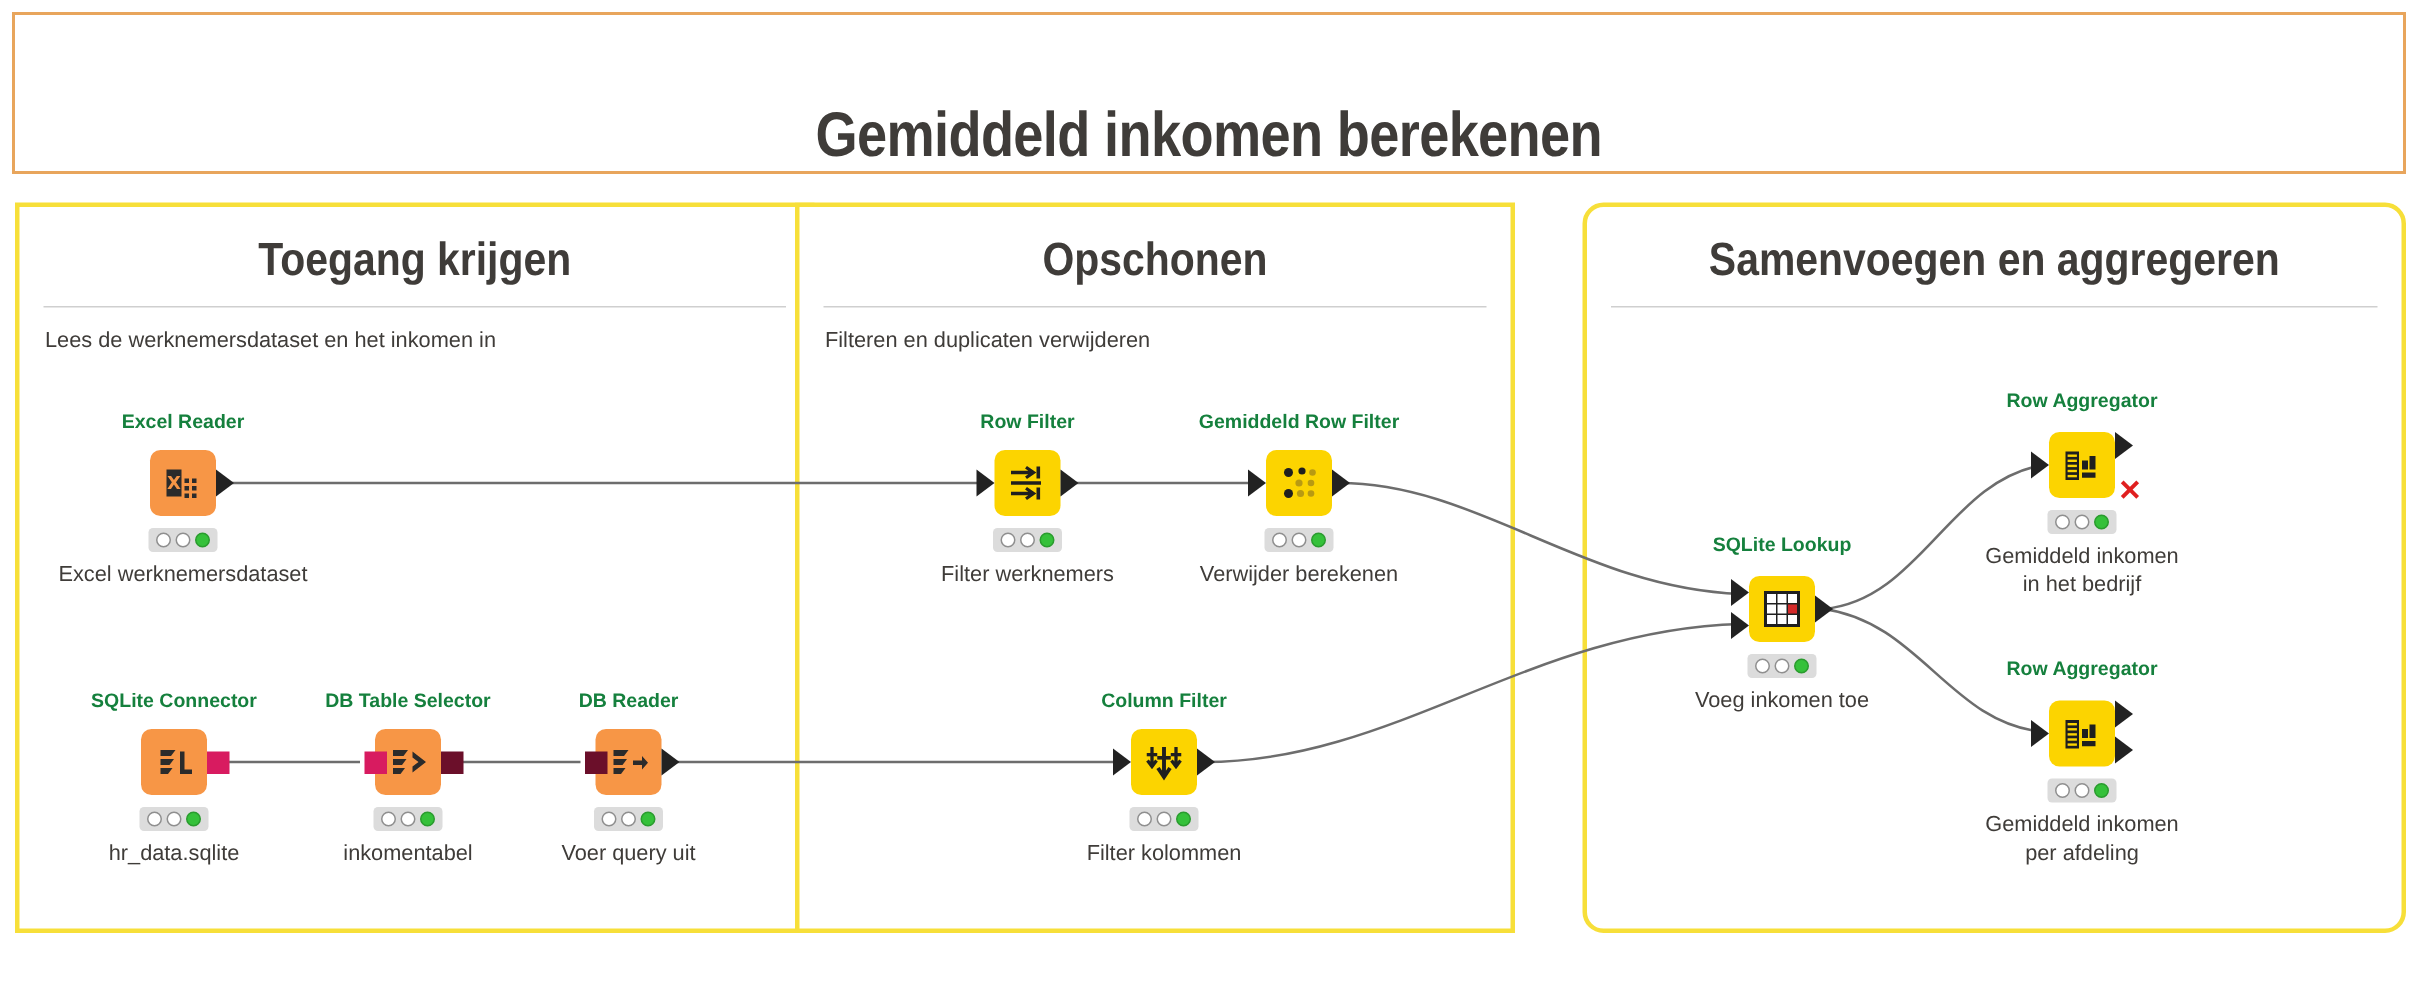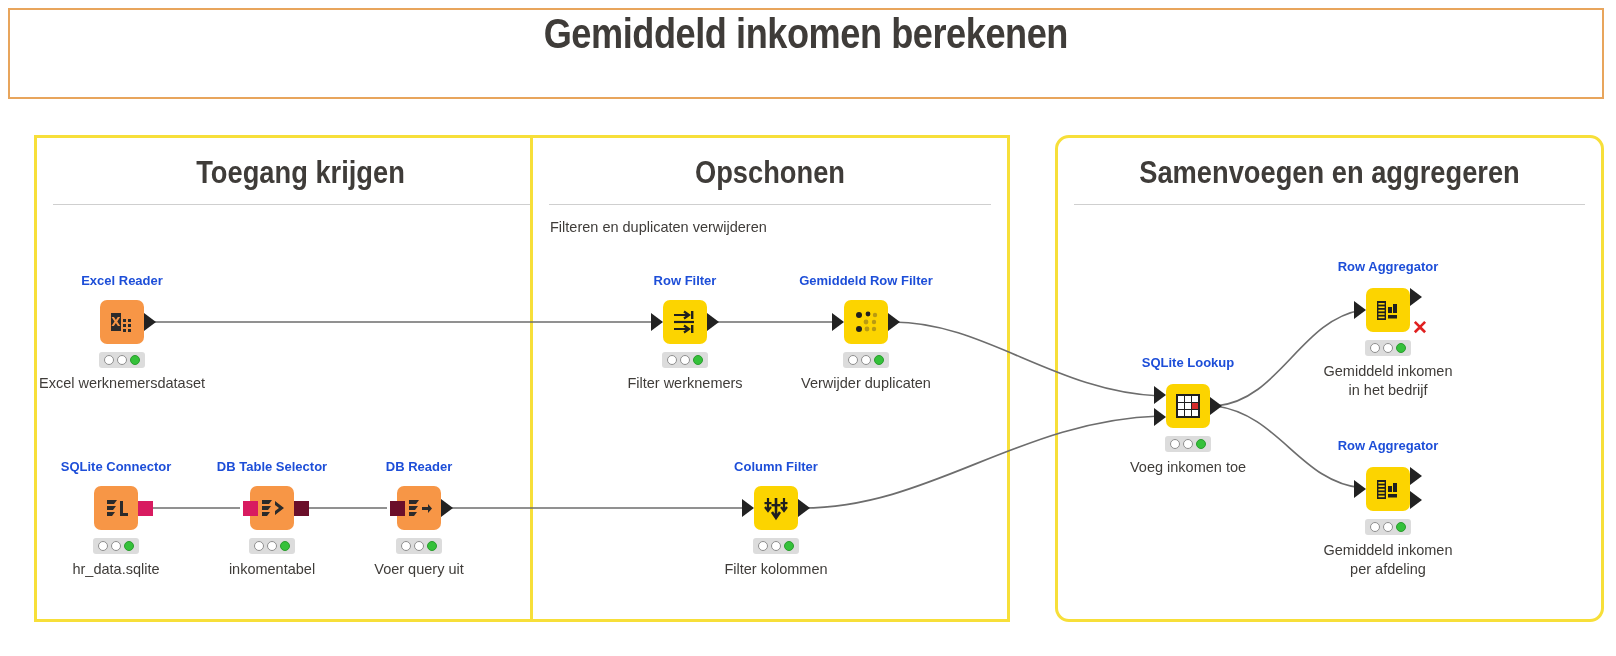--- a/index.html
+++ b/index.html
@@ -8,51 +8,51 @@
     background:#ffffff;
     font-family:"Liberation Sans", sans-serif;
     color:#3a3a38;
     overflow:hidden;
     position:relative;
   }
   .canvas{position:absolute;left:0;top:0;width:1616px;height:656px;}
 
   
   .title-box{
-    position:absolute;left:8px;top:8px;width:1596px;height:91px;
+    position:absolute;left:8px;top:8px;width:1596px;height:108px;
     border:2px solid #e8a55c;background:#ffffff;box-sizing:border-box;
-    display:flex;align-items:flex-start;justify-content:center;
+    display:flex;align-items:flex-end;justify-content:center;
   }
   .title-text{
     font-size:42px;font-weight:bold;color:#3f3c39;letter-spacing:-0.5px;
     transform:scaleX(0.86);transform-origin:center;white-space:nowrap;
   }
 
   
   .panel{
     position:absolute;top:135px;height:487px;
     border:3px solid #f7df39;background:#ffffff;box-sizing:border-box;
   }
-  #panel-1{left:10px;width:533px;margin-left:24px;}
+  #panel-1{left:10px;width:533px;}
   #panel-2{left:530px;width:480px;}
   #panel-3{left:1055px;width:549px;border-radius:14px;}
 
   .panel-head{position:absolute;left:0;top:0;width:100%;}
   .panel-title{
     text-align:center;font-size:31px;font-weight:bold;color:#3f3c39;
     margin-top:17px;transform:scaleX(0.88);white-space:nowrap;
   }
   .panel-rule{height:1px;background:#cfcfcf;margin:13px 16px 0 16px;}
   .panel-sub{font-size:14.5px;color:#3f3c39;margin:14px 0 0 17px;}
 
   
   .node{position:absolute;width:0;height:0;}
   .node-title{
     position:absolute;left:50%;transform:translateX(-50%);
-    bottom:34px;white-space:nowrap;font-size:13px;font-weight:bold;color:#1d4ed8;
+    bottom:34px;white-space:nowrap;font-size:13px;font-weight:bold;color:#15803d;
   }
   .node-box{
     position:absolute;left:-22px;top:-22px;width:44px;height:44px;
     border-radius:7px;display:flex;align-items:center;justify-content:center;
   }
   .node-box.orange{background:#f79646;}
   .node-box.yellow{background:#fcd400;}
 
   .status{
     position:absolute;left:50%;transform:translateX(-50%);top:30px;
@@ -96,20 +96,21 @@
 <div class="canvas">
 
   <div class="title-box">
     <div class="title-text">Gemiddeld inkomen berekenen</div>
   </div>
 
   <div class="panel" id="panel-1">
     <div class="panel-head">
       <div class="panel-title">Toegang krijgen</div>
       <div class="panel-rule"></div>
+      <div class="panel-sub">Lees de werknemersdataset en het inkomen in</div>
     </div>
   </div>
 
   <div class="panel" id="panel-2">
     <div class="panel-head">
       <div class="panel-title">Opschonen</div>
       <div class="panel-rule"></div>
       <div class="panel-sub">Filteren en duplicaten verwijderen</div>
     </div>
   </div>
@@ -250,21 +251,21 @@
         <circle cx="23" cy="22" r="2.2" fill="#b89a12"></circle>
       </svg>
     </div>
     <div class="port-tri in"></div>
     <div class="port-tri out"></div>
     <div class="status">
       <span class="led"></span>
       <span class="led"></span>
       <span class="led green"></span>
     </div>
-    <div class="node-label">Verwijder duplicaten</div>
+    <div class="node-label">Verwijder berekenen</div>
   </div>
 
   <div class="node" style="left:776px;top:508px;">
     <div class="node-box yellow">
       <svg class="g" width="30" height="30" viewBox="0 0 30 30">
         <path d="M7 5 L7 17 M4 14 L7 18 L10 14" stroke="#1f1f1f" stroke-width="2.2" fill="none"></path>
         <rect x="3.5" y="9" width="7" height="2.2" fill="#1f1f1f"></rect>
         <path d="M15 5 L15 24 M11 19 L15 25 L19 19" stroke="#1f1f1f" stroke-width="2.6" fill="none"></path>
         <rect x="10.5" y="11" width="9" height="2.4" fill="#1f1f1f"></rect>
         <path d="M23 5 L23 17 M20 14 L23 18 L26 14" stroke="#1f1f1f" stroke-width="2.2" fill="none"></path>

